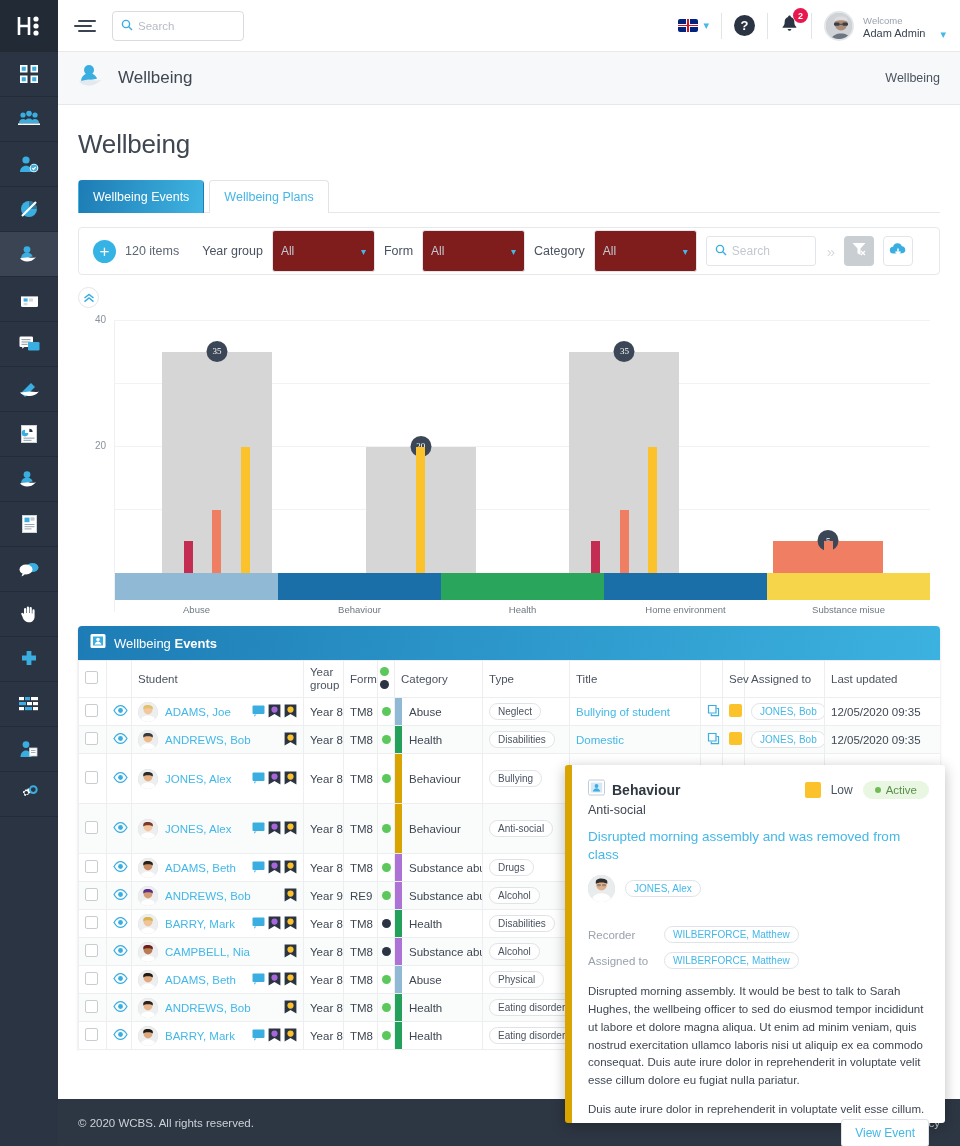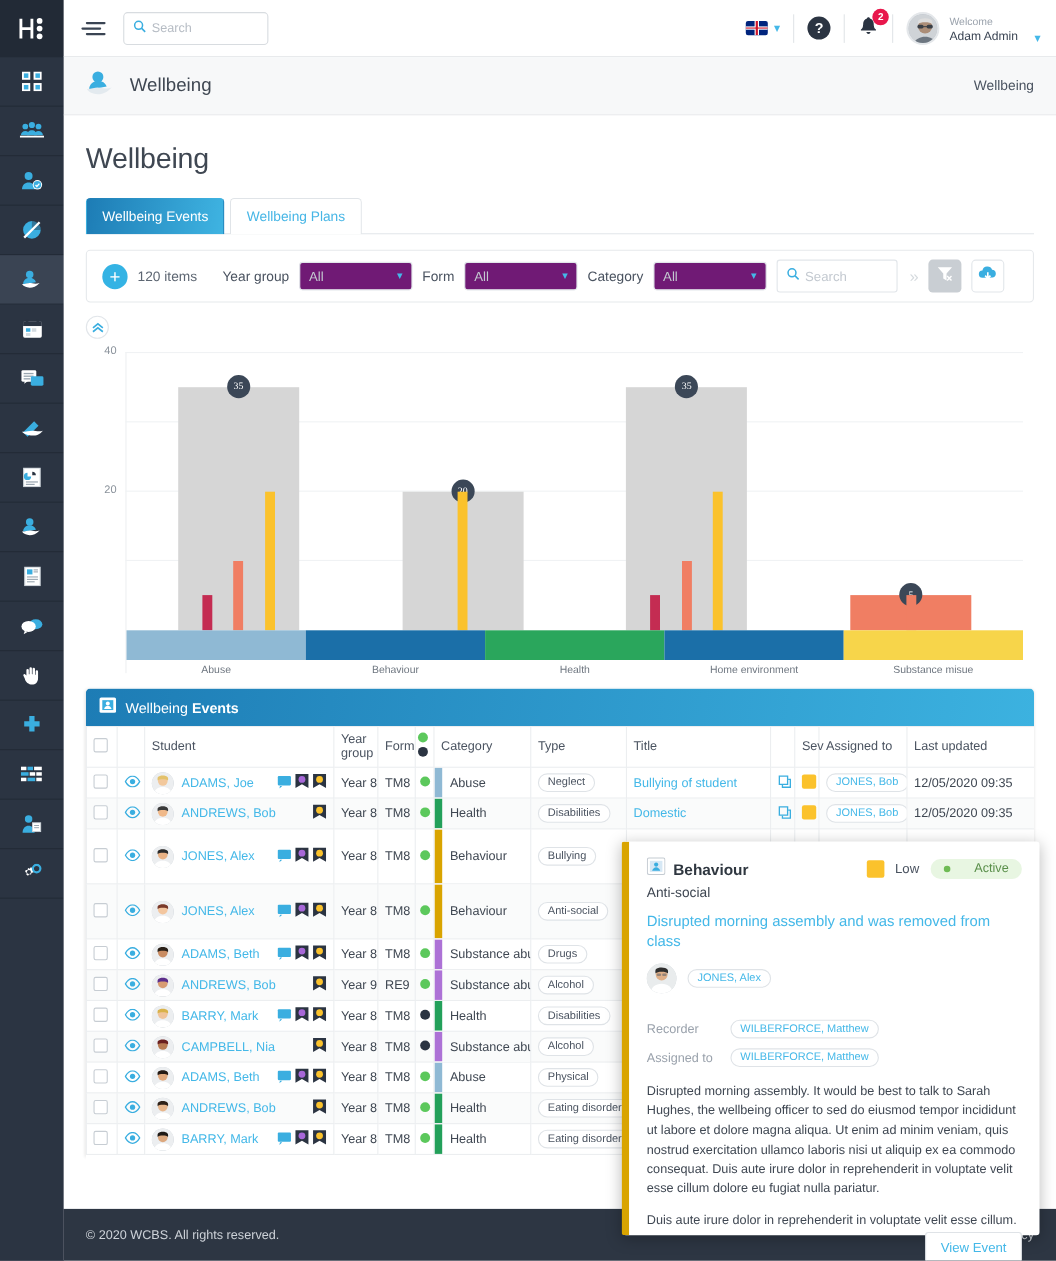--- a/index.html
+++ b/index.html
@@ -113,23 +113,23 @@
     height: 48px; display: flex; align-items: center; padding: 0 14px; gap: 9px;
   }
   .plus-btn {
     width: 23px; height: 23px; border-radius: 50%; background: #34b3e4; color: #fff;
     display: flex; align-items: center; justify-content: center; font-size: 17px;
     line-height: 1; cursor: pointer; font-weight: 300;
   }
   .items-count { font-size: 12.5px; color: #5d6672; margin-right: 14px; }
   .flabel { font-size: 12.5px; color: #4a5360; }
   .fselect {
-    width: 103px; height: 26px; border: 1px solid #e2e6ea; border-radius: 3px;
+    width: 103px; height: 42px; border: 1px solid #e2e6ea; border-radius: 3px;
     display: flex; align-items: center; padding: 0 8px; font-size: 12px; color: #c3c9d0;
-    cursor: pointer; background:#701a75;gap:17px;
+    cursor: pointer; background:#7f1d1d;gap:17px;
   }
   .fselect .v { flex: 1; }
   .fselect .cd { color: #44b8e8; font-size: 10px; }
   .fsearch {
     width: 110px; height: 30px; border: 1px solid #e2e6ea; border-radius: 3px;
     display: flex; align-items: center; padding: 0 8px; gap: 5px; background:#fff;
   }
   .fsearch input {
     border: none; outline: none; font-size: 12px; color: #5d6672; width: 100%;
     font-family: inherit; background: transparent;
@@ -215,21 +215,21 @@
     box-shadow: 0 3px 14px rgba(0,0,0,.26); padding: 14px 16px 10px 16px;
     display: flex; flex-direction: column; z-index: 50;
   }
   .pp-row1 { display: flex; align-items: center; gap: 7px; }
   .pp-cat { font-size: 14px; font-weight: bold; color: #2f3740; }
   .pp-right { margin-left: auto; display: flex; align-items: center; gap: 10px; }
   .pp-sev { width: 16px; height: 16px; border-radius: 2px; }
   .pp-sevlabel { font-size: 12px; color: #4a5360; }
   .pp-status {
     background: #e8f6e2; color: #5a8f4b; font-size: 11.5px; border-radius: 11px;
-    padding: 3px 12px; display: flex; align-items: center; gap: 22px;
+    padding: 3px 12px; display: flex; align-items: center; gap: 5px;
   }
   .pp-status .d { width: 6px; height: 6px; border-radius: 50%; background: #6fbb55; }
   .pp-type { font-size: 12.5px; color: #3f4752; margin-top: 3px; }
   .pp-title { font-size: 13.5px; color: #44b8e8; margin-top: 11px; line-height: 1.3; }
   .pp-stud { display: flex; align-items: center; gap: 10px; margin-top: 12px; }
   .pp-avatar { width: 27px; height: 27px; border-radius: 50%; overflow: hidden; background:#cfd5da; flex:0 0 27px;}
   .pp-hr { height: 1px; background: #eceef0; margin: 13px 0 11px 0; }
   .pp-field { display: flex; align-items: center; gap: 12px; margin-bottom: 9px; }
   .pp-flabel { font-size: 11.5px; color: #9aa2ac; width: 64px; }
   .pp-desc { font-size: 11.5px; color: #3f4752; line-height: 1.55; margin-top: 5px; }

